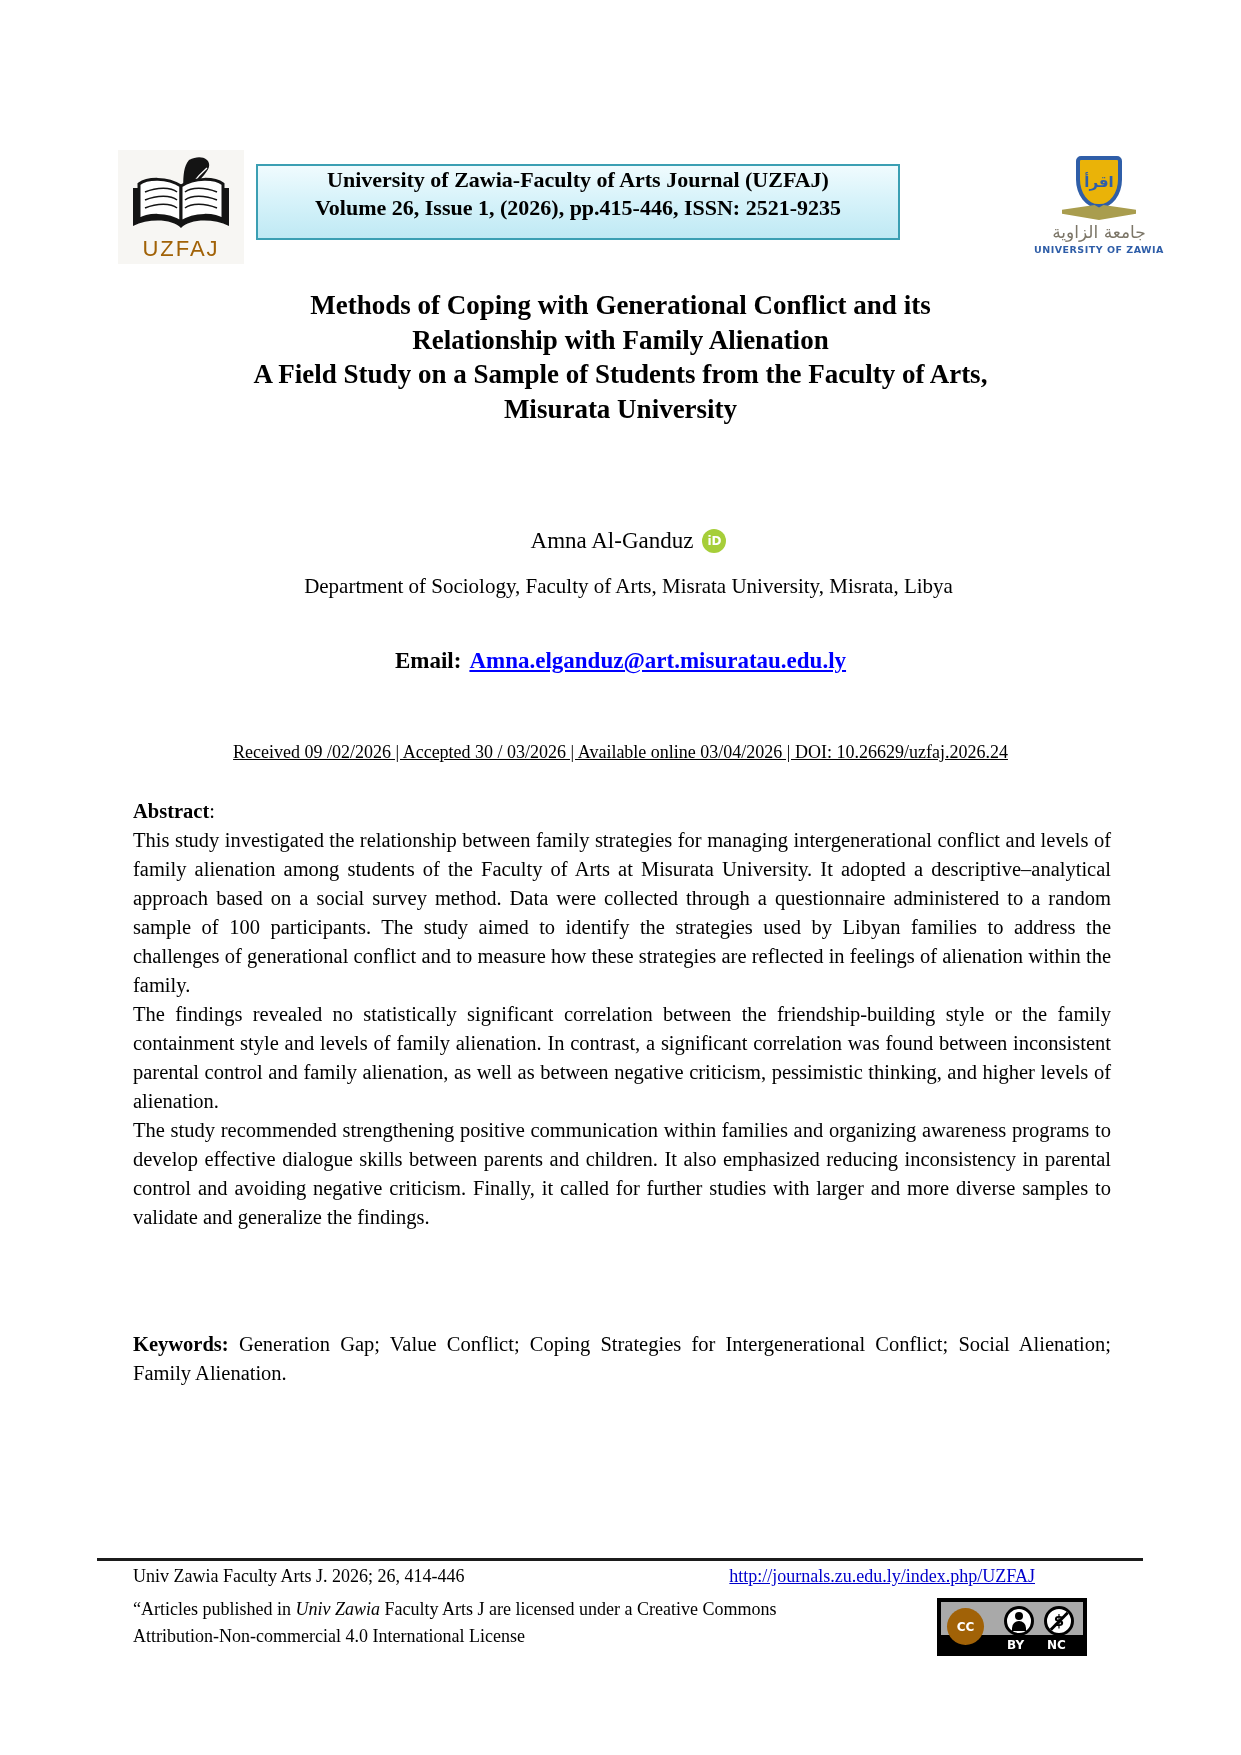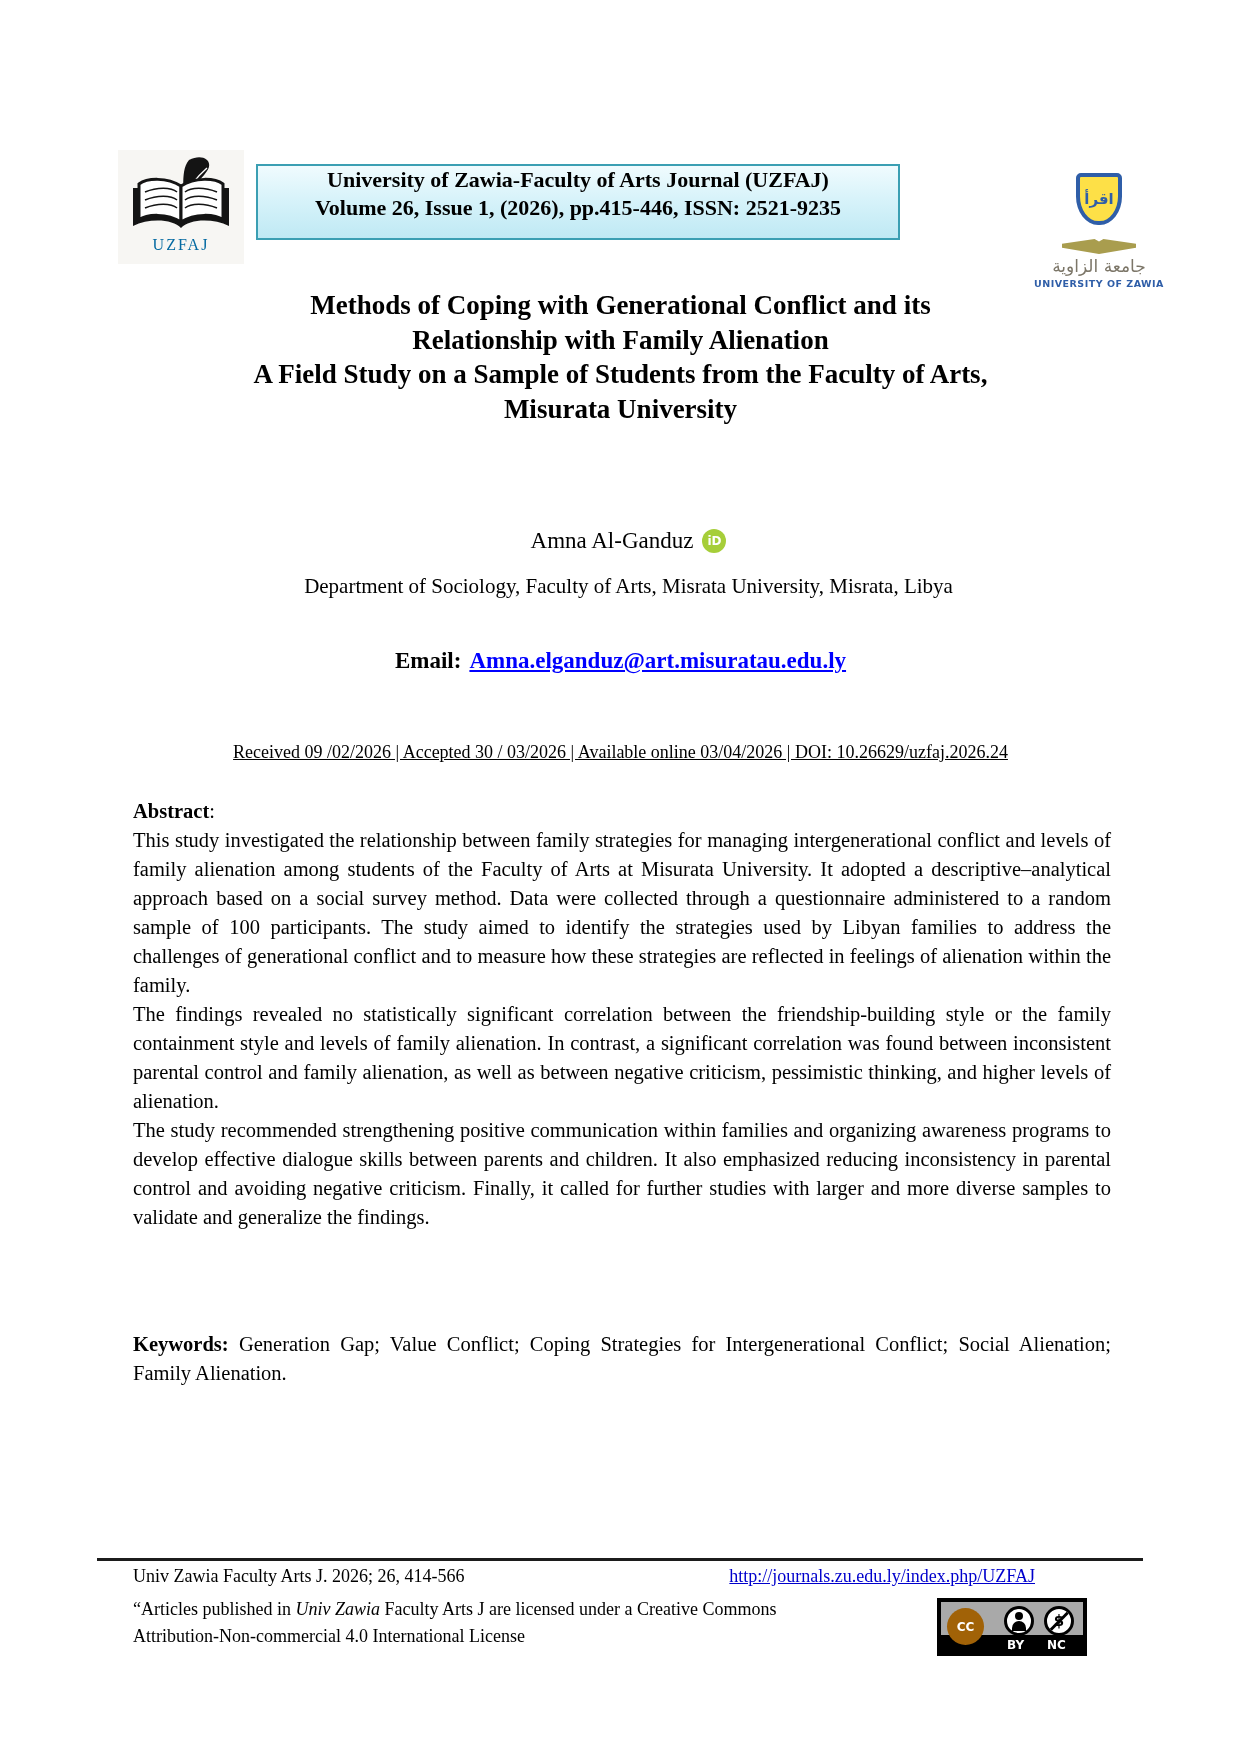--- a/index.html
+++ b/index.html
@@ -16,41 +16,41 @@
 
   
   .uzfaj-logo {
     position: absolute; left: 118px; top: 150px;
     width: 126px; height: 114px;
     background: #f7f6f3;
     text-align: center;
     padding-top: 6px;
   }
   .uzfaj-caption {
-    font-size: 16px; color: #0369a1; letter-spacing: 2px;
-    margin-top: -4px; font-family: Liberation Serif, serif;
+    font-size: 22px; color: #a16207; letter-spacing: 2px;
+    margin-top: -4px; font-family: Liberation Sans, sans-serif;
   }
   .banner {
     position: absolute; left: 256px; top: 164px;
     width: 644px; height: 76px;
     background: linear-gradient(180deg, #f0fbfe 0%, #d8f3fa 45%, #bfe9f4 100%);
     border: 2px solid #3b9fb3;
     text-align: center;
     padding-top: 0;
   }
   .banner .bline {
     font-weight: bold; font-size: 22px; line-height: 28px; color: #000;
   }
   .zawia-logo {
     position: absolute; left: 1032px; top: 156px;
     width: 134px; text-align: center;
   }
   .zawia-shield {
-    width: 46px; height: 52px; margin: 17px auto;
-    background: #fde047;
+    width: 46px; height: 52px; margin: 0 auto;
+    background: #eab308;
     border: 4px solid #2f5ea8;
     border-radius: 5px 5px 48% 48% / 5px 5px 55% 55%;
     display: flex; align-items: center; justify-content: center;
   }
   .zawia-shield span {
     color: #2f5ea8; font-family: "DejaVu Sans", sans-serif;
     font-weight: bold; font-size: 15px; line-height: 1;
   }
   .zawia-book {
     width: 74px; height: 15px; margin: -3px auto 0;
@@ -233,21 +233,21 @@
   </div>
 
   <div class="keywords">
     <span class="kw-label">Keywords:</span>
     <span>Generation Gap; Value Conflict; Coping Strategies for Intergenerational Conflict; Social Alienation; Family Alienation.</span>
   </div>
 
   <div class="footer-rule"></div>
 
   <div class="footer-line1">
-    <span>Univ Zawia Faculty Arts J. 2026; 26, 414-566</span>
+    <span>Univ Zawia Faculty Arts J. 2026; 26, 414-446</span>
     <a href="#">http://journals.zu.edu.ly/index.php/UZFAJ</a>
   </div>
 
   <p class="license-text"><span>“Articles published in </span><span class="lic-italic">Univ Zawia</span><span> Faculty Arts J are licensed under a Creative Commons Attribution-Non-commercial 4.0 International License</span></p>
 
   <div class="cc-badge">
     <div class="cc-strip"></div>
     <div class="cc-circle">CC</div>
     <div class="by-circle">
       <div class="by-head"></div>

